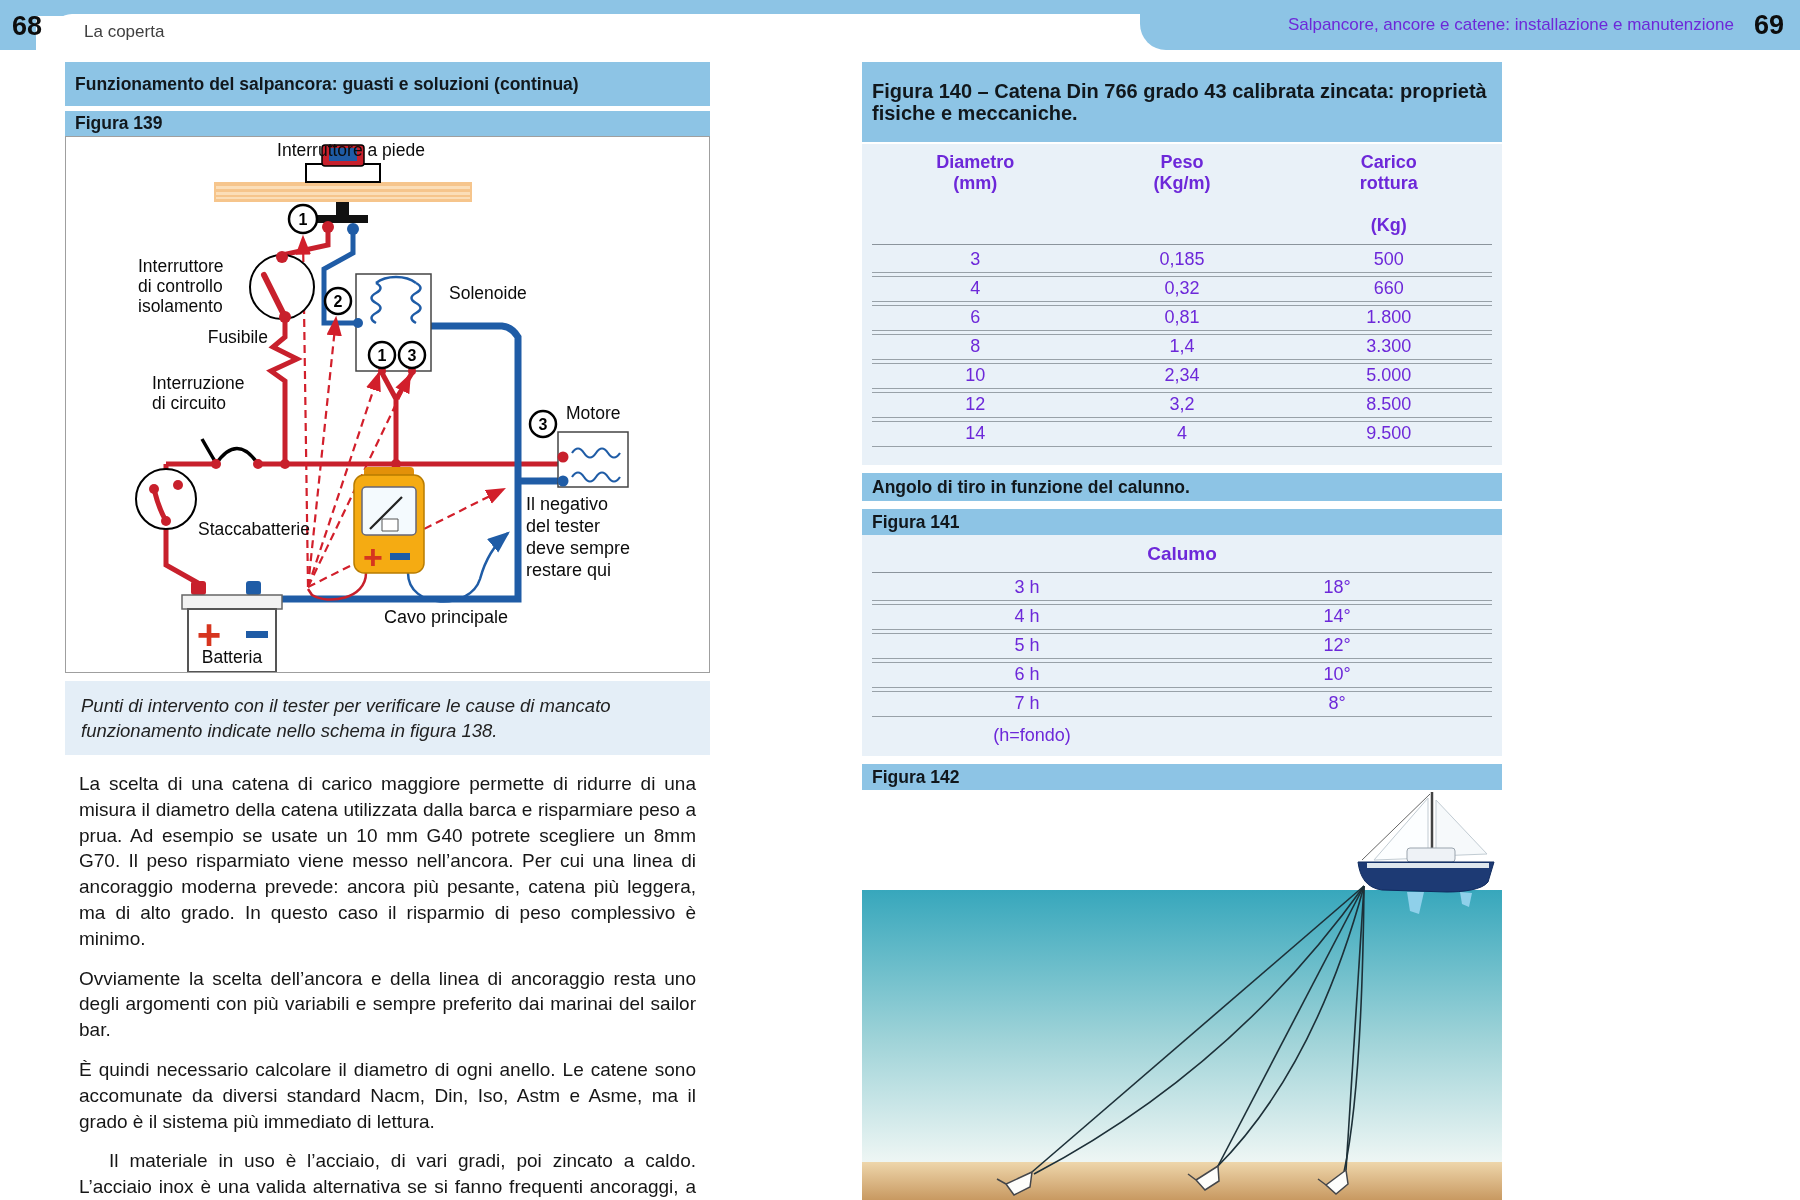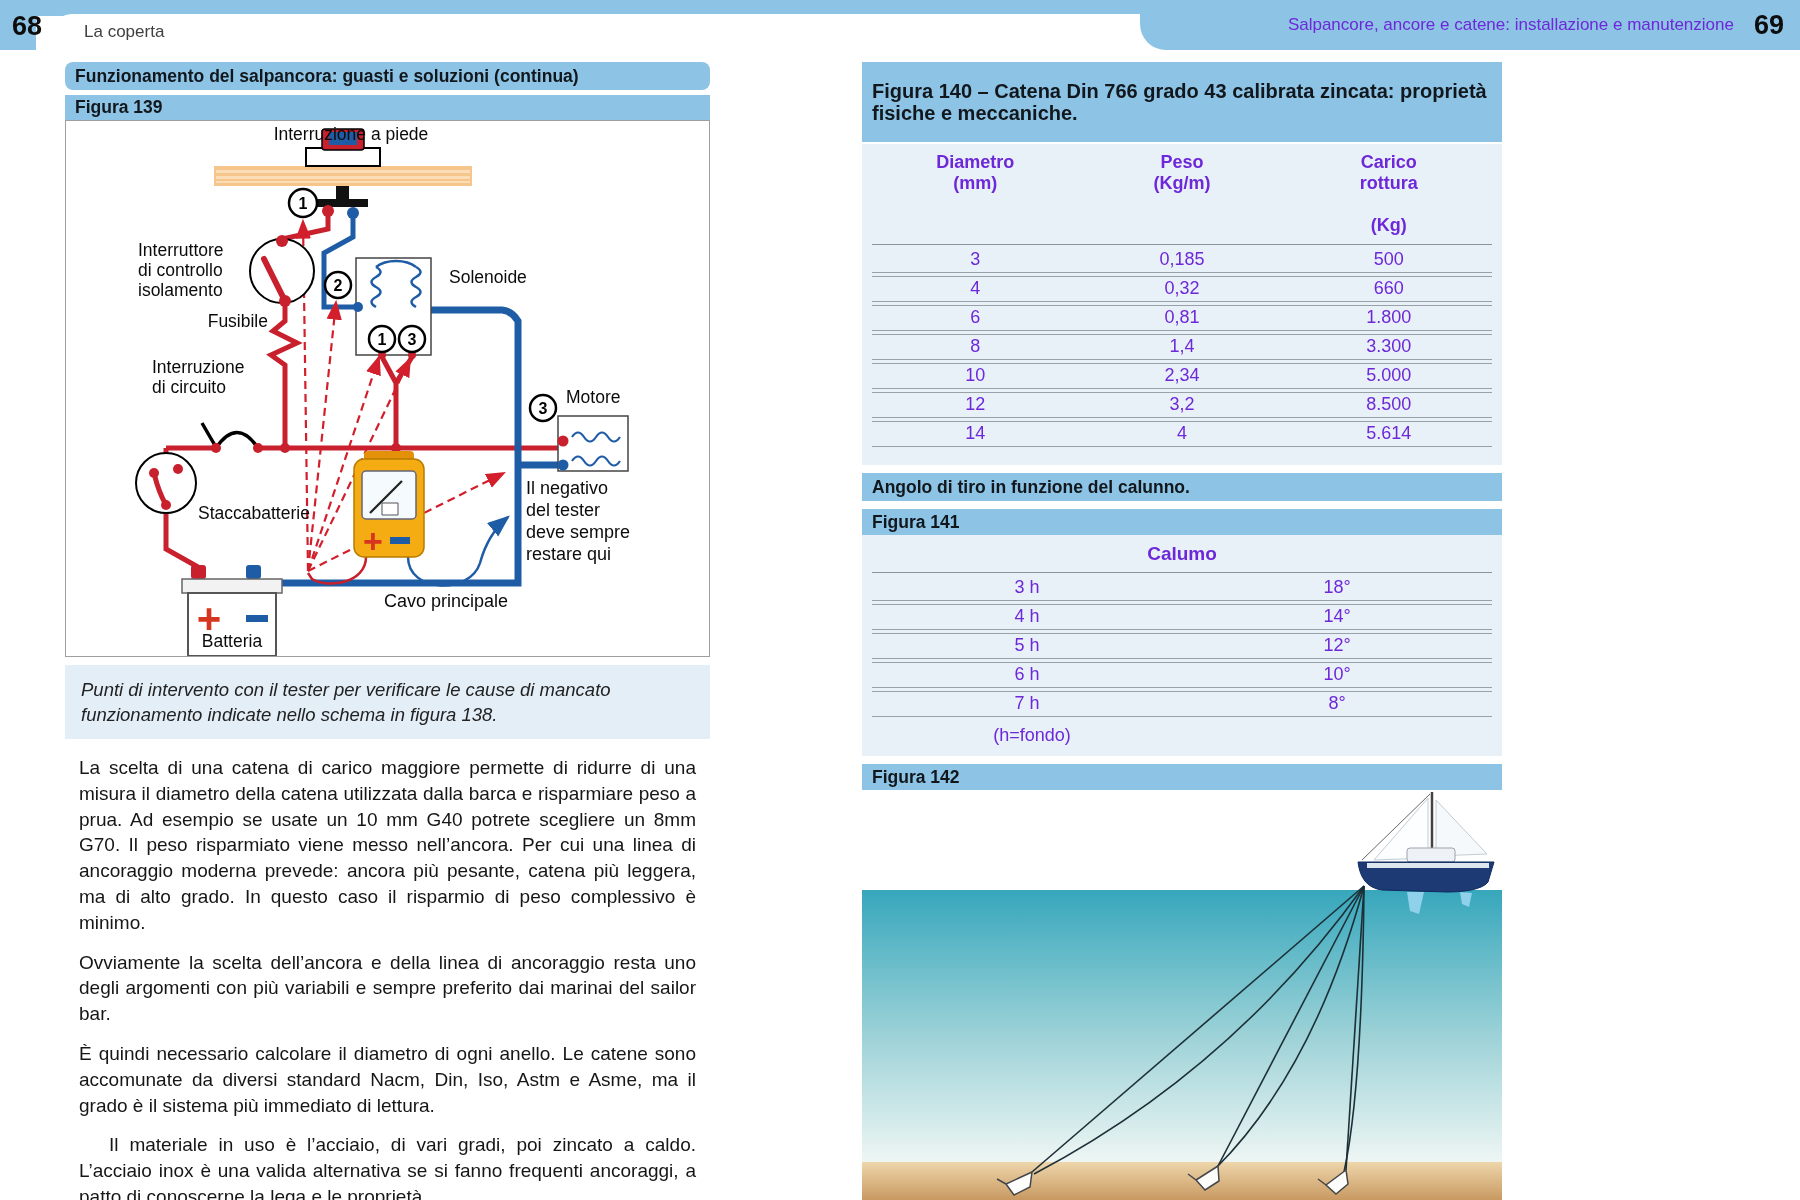--- a/index.html
+++ b/index.html
@@ -19,21 +19,21 @@
        gap:20px;padding-right:16px;box-sizing:border-box;}
   .rt-title{font-size:17px;color:#6d28d9;}
   .rt-num{font-size:27px;font-weight:bold;color:#0d0d0d;}
 
   
   .bar{background:#8dc4e5;font-weight:bold;font-size:17.5px;color:#11171c;
        padding:0 10px;display:flex;align-items:center;box-sizing:border-box;}
 
   
   .page-left{position:absolute;left:65px;top:62px;width:645px;}
-  .hbar1{height:28px;border-radius:8px;}
+  .hbar1{height:44px;}
   .hbar2{height:25px;margin-top:5px;}
   .figure-box{position:relative;width:645px;height:537px;background:#ffffff;
        border:1px solid #9f9f9f;box-sizing:border-box;margin-top:0;}
   .dlabel{position:absolute;font-size:17.5px;line-height:20px;color:#0b0b0b;white-space:pre-line;}
   .caption-box{margin-top:8px;background:#e4eef7;padding:12px 16px;font-style:italic;
        font-size:18.5px;line-height:25px;color:#222;}
   .body-text{margin-top:16px;font-size:19px;line-height:25.8px;text-align:justify;color:#161616;}
   .body-text p{margin:14px;}
   .body-text p.indent{text-indent:30px;}
 
@@ -203,21 +203,21 @@
         <circle cx="316" cy="218" r="13" fill="#fff" stroke="#000" stroke-width="2.5"></circle>
         <text x="316" y="224">1</text>
         <circle cx="346" cy="218" r="13" fill="#fff" stroke="#000" stroke-width="2.5"></circle>
         <text x="346" y="224">3</text>
         <circle cx="477" cy="287" r="13" fill="#fff" stroke="#000" stroke-width="2.5"></circle>
         <text x="477" y="293">3</text>
       </g>
     </svg>
 
     
-    <div class="dlabel" style="left:170px;top:3px;width:230px;text-align:center;">Interruzione a piede</div>
+    <div class="dlabel" style="left:170px;top:3px;width:230px;text-align:center;">Interruttore a piede</div>
     <div class="dlabel" style="left:72px;top:119px;width:110px;">Interruttore
 di controllo
 isolamento</div>
     <div class="dlabel" style="left:110px;top:190px;width:92px;text-align:right;">Fusibile</div>
     <div class="dlabel" style="left:86px;top:236px;width:130px;">Interruzione
 di circuito</div>
     <div class="dlabel" style="left:132px;top:382px;width:150px;">Staccabatterie</div>
     <div class="dlabel" style="left:122px;top:510px;width:88px;text-align:center;">Batteria</div>
     <div class="dlabel" style="left:383px;top:146px;width:110px;">Solenoide</div>
     <div class="dlabel" style="left:500px;top:266px;width:80px;">Motore</div>
@@ -281,21 +281,21 @@
         <div class="td">5.000</div>
       </div>
       <div class="trow">
         <div class="td">12</div>
         <div class="td">3,2</div>
         <div class="td">8.500</div>
       </div>
       <div class="trow">
         <div class="td">14</div>
         <div class="td">4</div>
-        <div class="td">5.614</div>
+        <div class="td">9.500</div>
       </div>
     </div>
 
   <div class="gap8"></div>
   <div class="bar barA">
     <span>Angolo di tiro in funzione del calunno.</span>
   </div>
   <div class="gap8"></div>
   <div class="bar barF">
     <span>Figura 141</span>

